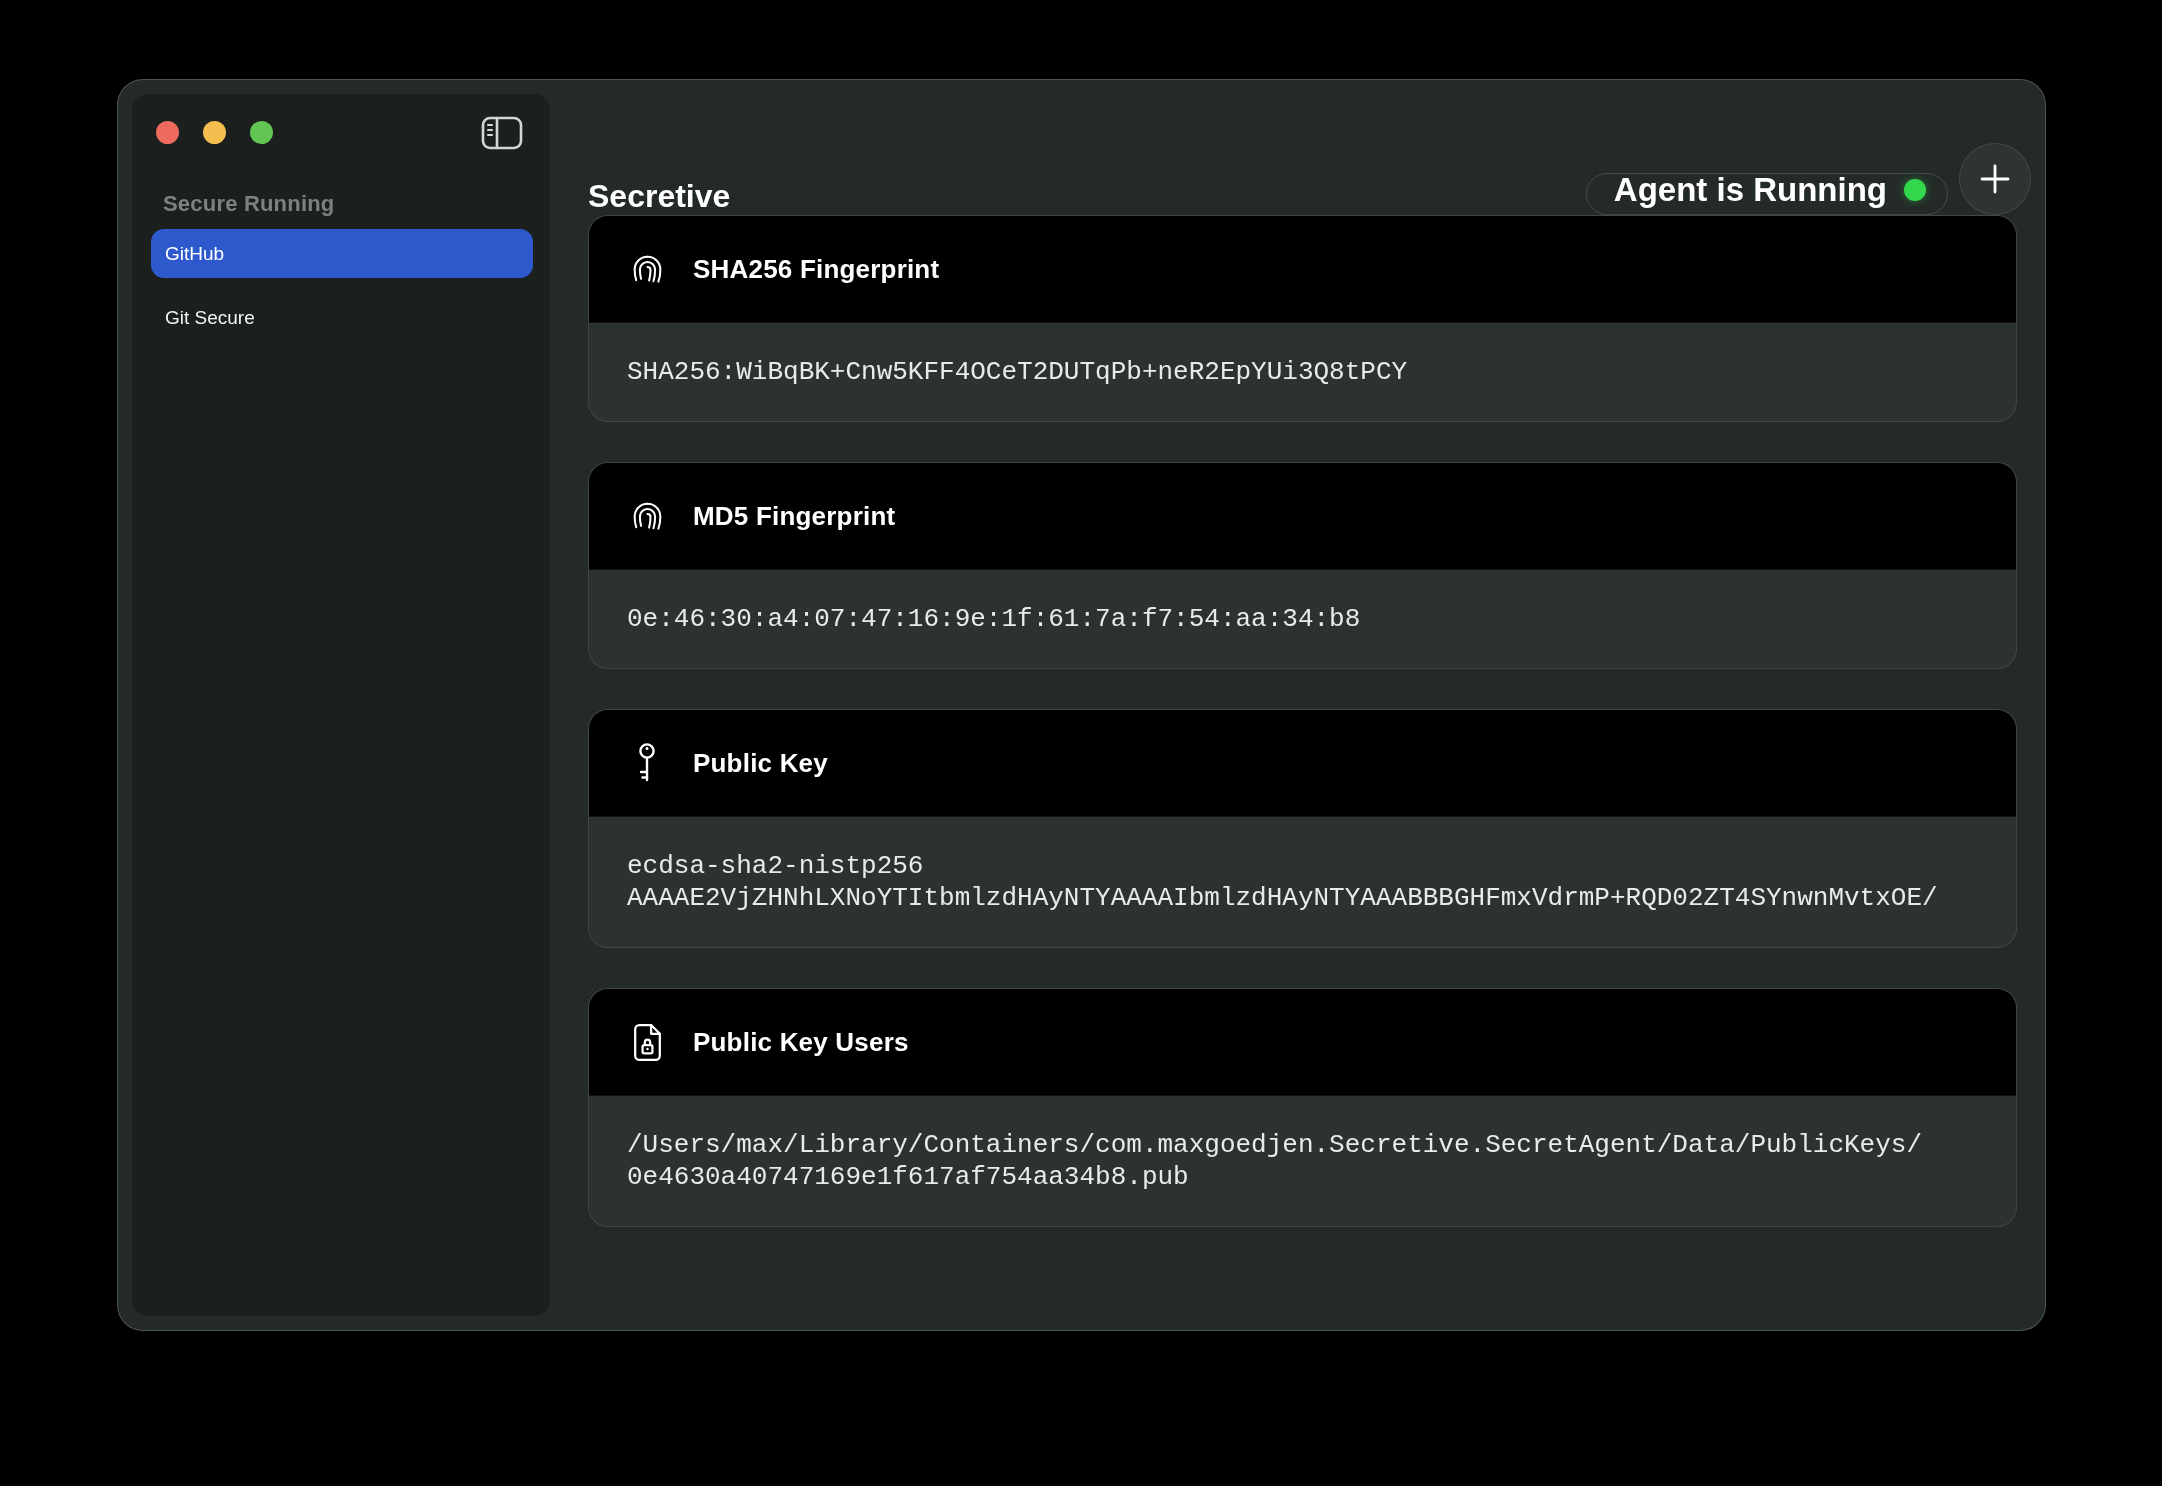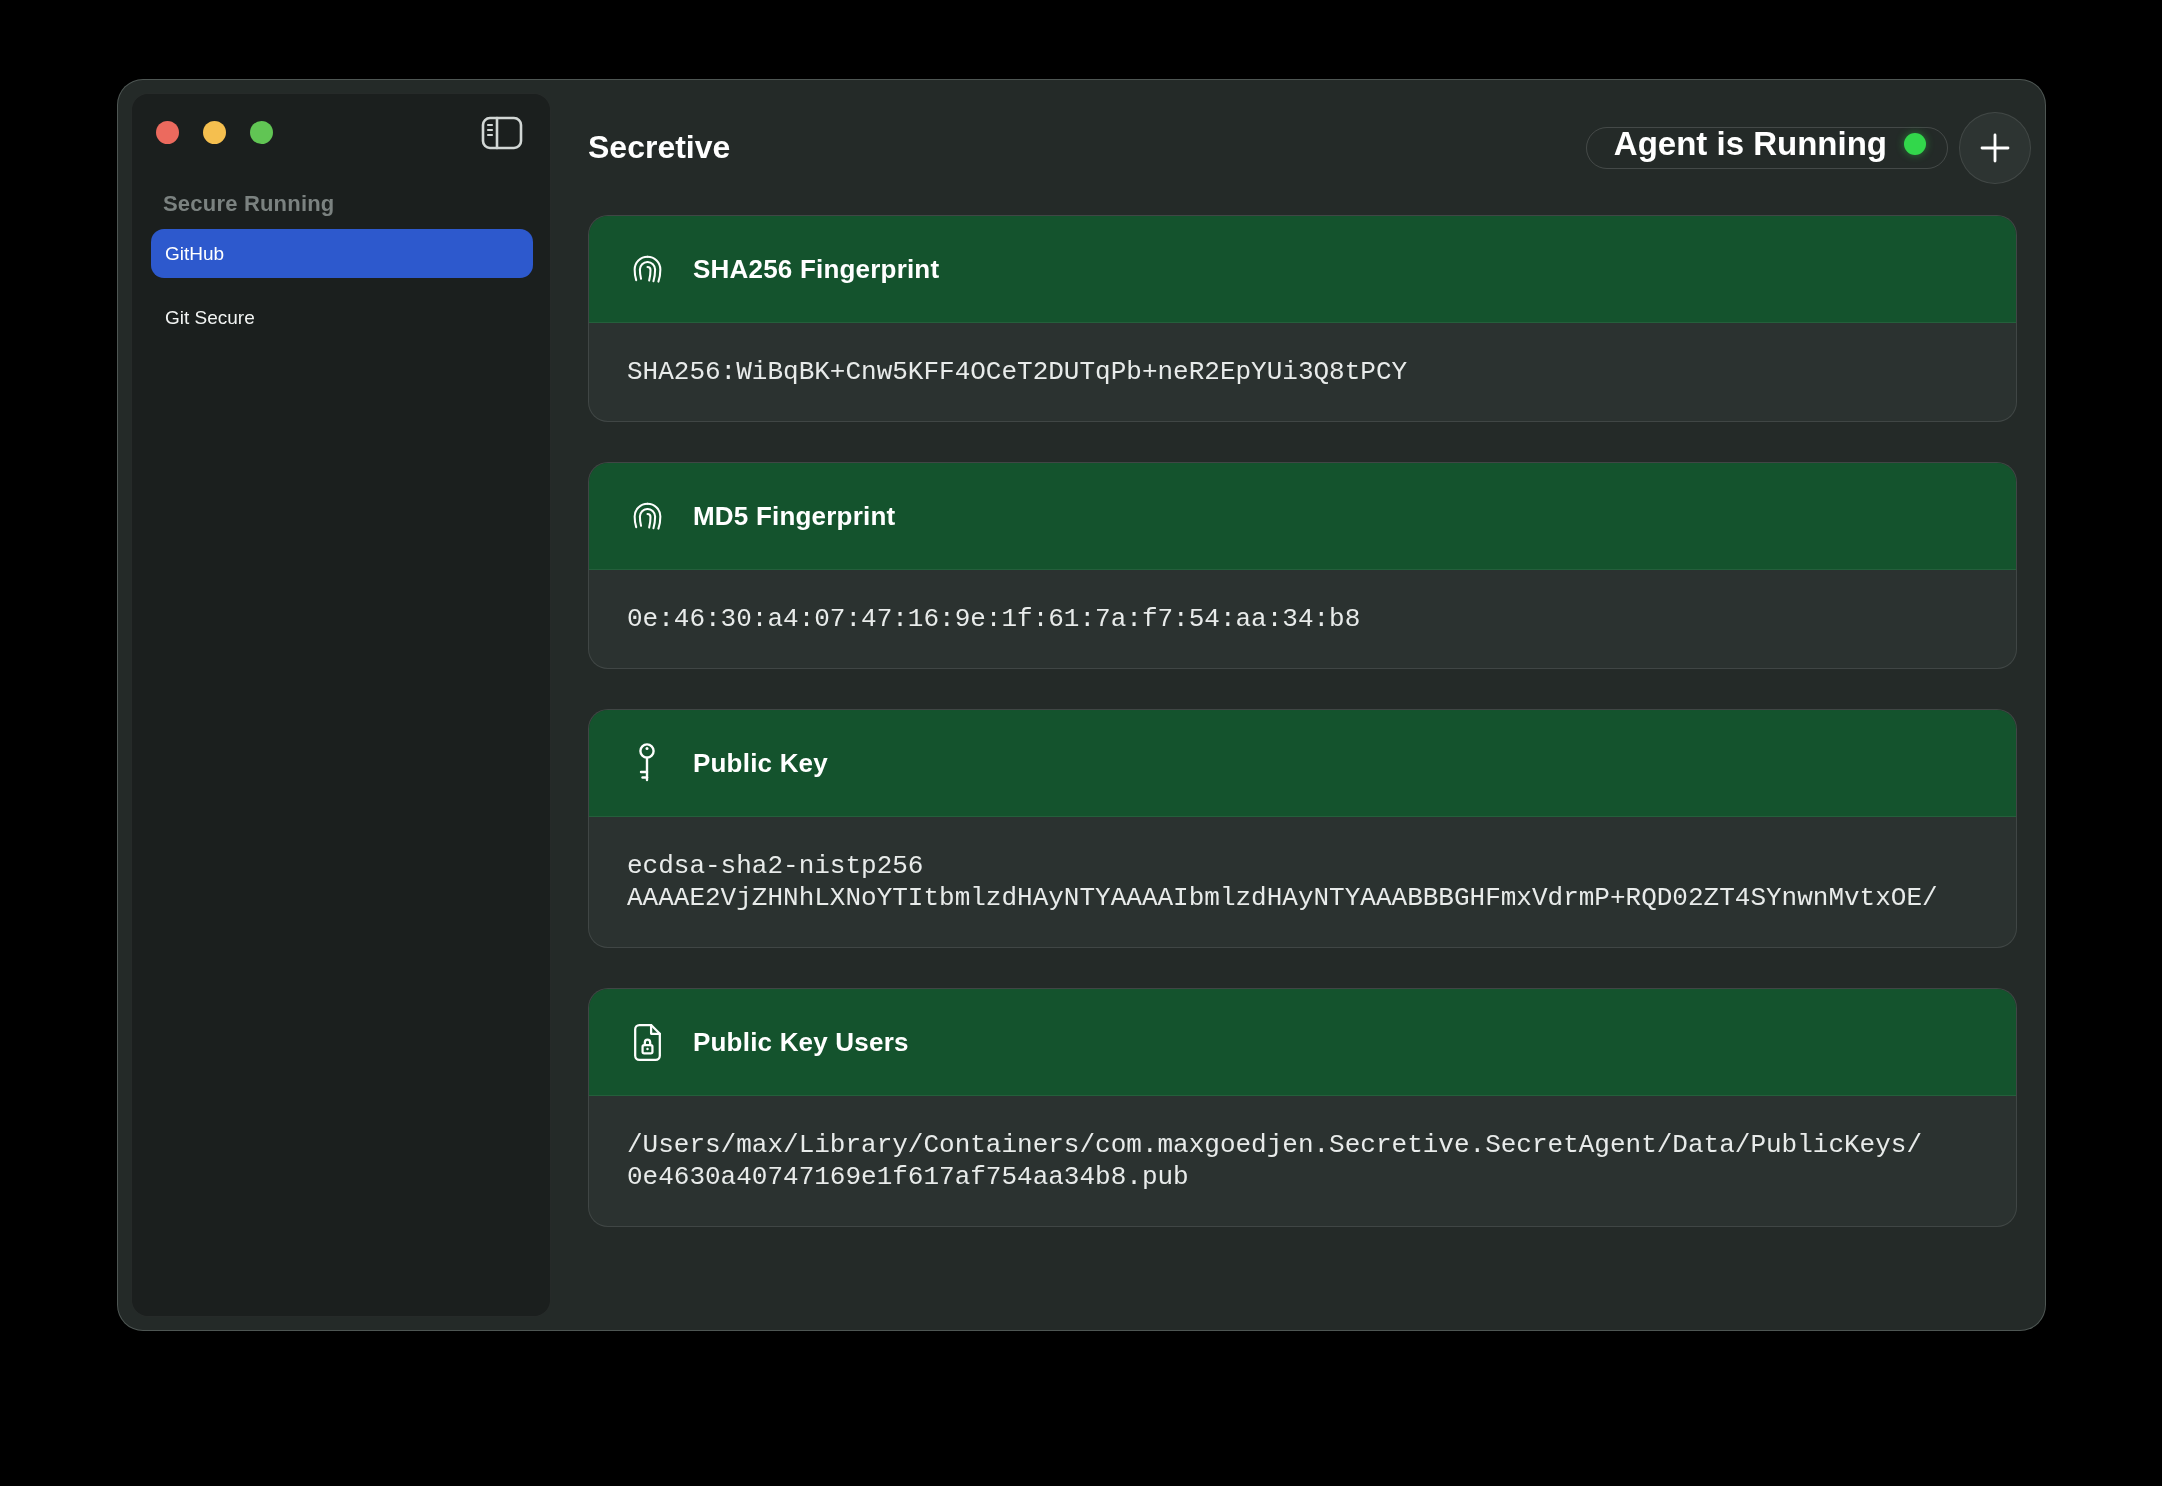--- a/index.html
+++ b/index.html
@@ -46,21 +46,21 @@
     font-size:19px; color:#f2f4f3;
   }
   .side-item.selected { top:135px; background:#2d59cd; color:#ffffff; }
   .side-item.plain    { top:199px; }
 
   
   .content { position:absolute; left:470px; top:0; right:0; bottom:0; }
 
   .header-row {
     position:absolute; top:0; left:0; right:14px; height:135px;
-    display:flex; align-items:center;
+    display:flex; align-items:flex-end;
   }
   .page-title { font-size:32px; font-weight:700; color:#ffffff; }
   .header-spacer { flex:1; }
 
   .agent-pill {
     display:flex; align-items:center; gap:17px;
     height:42px; padding:0 21px 8px 27px;
     border:1.5px solid rgba(255,255,255,0.15); border-radius:27px;
     font-size:33px; font-weight:700; color:#ffffff;
     margin-right:11px; box-sizing:border-box;
@@ -79,21 +79,21 @@
   .cards {
     position:absolute; top:135px; left:0; width:1429px;
     display:flex; flex-direction:column; gap:40px;
   }
   .card {
     border-radius:20px; overflow:hidden;
     border:1px solid rgba(255,255,255,0.10);
     background:#2b3230;
   }
   .card-header {
-    height:107px; background:#14532d;
+    height:107px; background:#000000;
     display:flex; align-items:center; gap:26px;
     padding:0 38px; box-sizing:border-box;
     border-bottom:1px solid rgba(255,255,255,0.07);
   }
   .card-icon { width:40px; display:flex; align-items:center; justify-content:center; color:#fdfefd; }
   .card-title { font-size:26px; font-weight:700; color:#ffffff; letter-spacing:0.2px; }
   .card-body {
     padding:33px 38px;
     font-family:Liberation Mono, monospace;
     font-size:26px; line-height:32px; color:#e8ebea;

